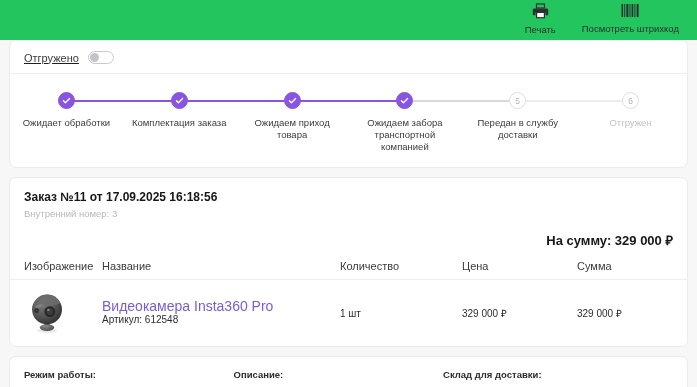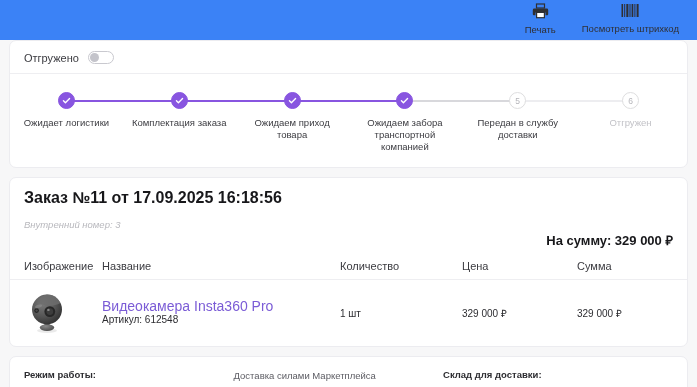--- a/index.html
+++ b/index.html
@@ -18,21 +18,21 @@
 
   
   .topbar {
     height: 40px;
     display: flex;
     justify-content: flex-end;
     align-items: flex-start;
     gap: 26px;
     padding: 3px 18px 0 0;
     box-sizing: border-box;
-    background: #3b82f6;
+    background: #22c55e;
   }
   .action {
     display: flex;
     flex-direction: column;
     align-items: center;
     cursor: pointer;
     gap: 3px;
     width: auto;
   }
   .action-label {
@@ -54,20 +54,21 @@
   }
 
   
   .status-card { padding: 0; }
   .toggle-row {
     display: flex;
     align-items: center;
     gap: 9px;
     padding: 10px 14px 9px 14px;
     border-bottom: 1px solid #eeeef1;
+    text-decoration: underline;
   }
   .toggle-label {
     font-size: 11px;
     color: #3b3b40;
   }
   .switch {
     width: 26px;
     height: 13px;
     border-radius: 8px;
     background: #ffffff;
@@ -148,31 +149,30 @@
   .line-none { background: transparent; }
 
   
   .order-head {
     display: flex;
     justify-content: space-between;
     align-items: flex-start;
     padding: 12px 14px 8px 14px;
   }
   .order-title {
-    font-size: 16px;
+    font-size: 12px;
     font-weight: bold;
     color: #17171a;
     line-height: 15px;
   }
   .order-sub {
     font-size: 9.5px;
     color: #b8b8bd;
-    margin-top: 14px;
+    margin-top: 3px;
     line-height: 11px;
-    font-style: italic;
   }
   .order-total {
     font-size: 13px;
     font-weight: bold;
     color: #17171a;
     white-space: nowrap;
     line-height: 15px;
     margin-top: 43px;
   }
 
@@ -304,21 +304,21 @@
   <div class="stepper">
 
     <div class="step done">
       <span class="line-l line-none"></span>
       <span class="line-r line-purple"></span>
       <span class="bullet">
         <svg class="check" width="9" height="9" viewBox="0 0 10 10">
             <path d="M1.6 5.2l2.2 2.2L8.4 2.7" fill="none" stroke="#ffffff" stroke-width="1.5" stroke-linecap="round" stroke-linejoin="round"></path>
           </svg>
       </span>
-      <span class="step-label">Ожидает логистики</span>
+      <span class="step-label">Ожидает обработки</span>
     </div>
 
     <div class="step done">
       <span class="line-l line-purple"></span>
       <span class="line-r line-purple"></span>
       <span class="bullet">
         <svg class="check" width="9" height="9" viewBox="0 0 10 10">
             <path d="M1.6 5.2l2.2 2.2L8.4 2.7" fill="none" stroke="#ffffff" stroke-width="1.5" stroke-linecap="round" stroke-linejoin="round"></path>
           </svg>
       </span>
@@ -429,20 +429,21 @@
 <div class="card">
   <div class="logi">
     <div class="logi-cols">
 
       <div class="logi-col c1">
         <div class="logi-key">Режим работы:</div>
         <a class="logi-val link">FBS</a>
       </div>
 
       <div class="logi-col c2">
+        <div class="logi-key">Описание:</div>
         <div class="logi-val">Доставка силами Маркетплейса</div>
       </div>
 
       <div class="logi-col c3">
         <div class="logi-key">Склад для доставки:</div>
         <a class="logi-val link">Главный склад (123456, г. Москва, ул. Промышленная, д. 15, стр. 2)</a>
       </div>
 
     </div>
   </div>

